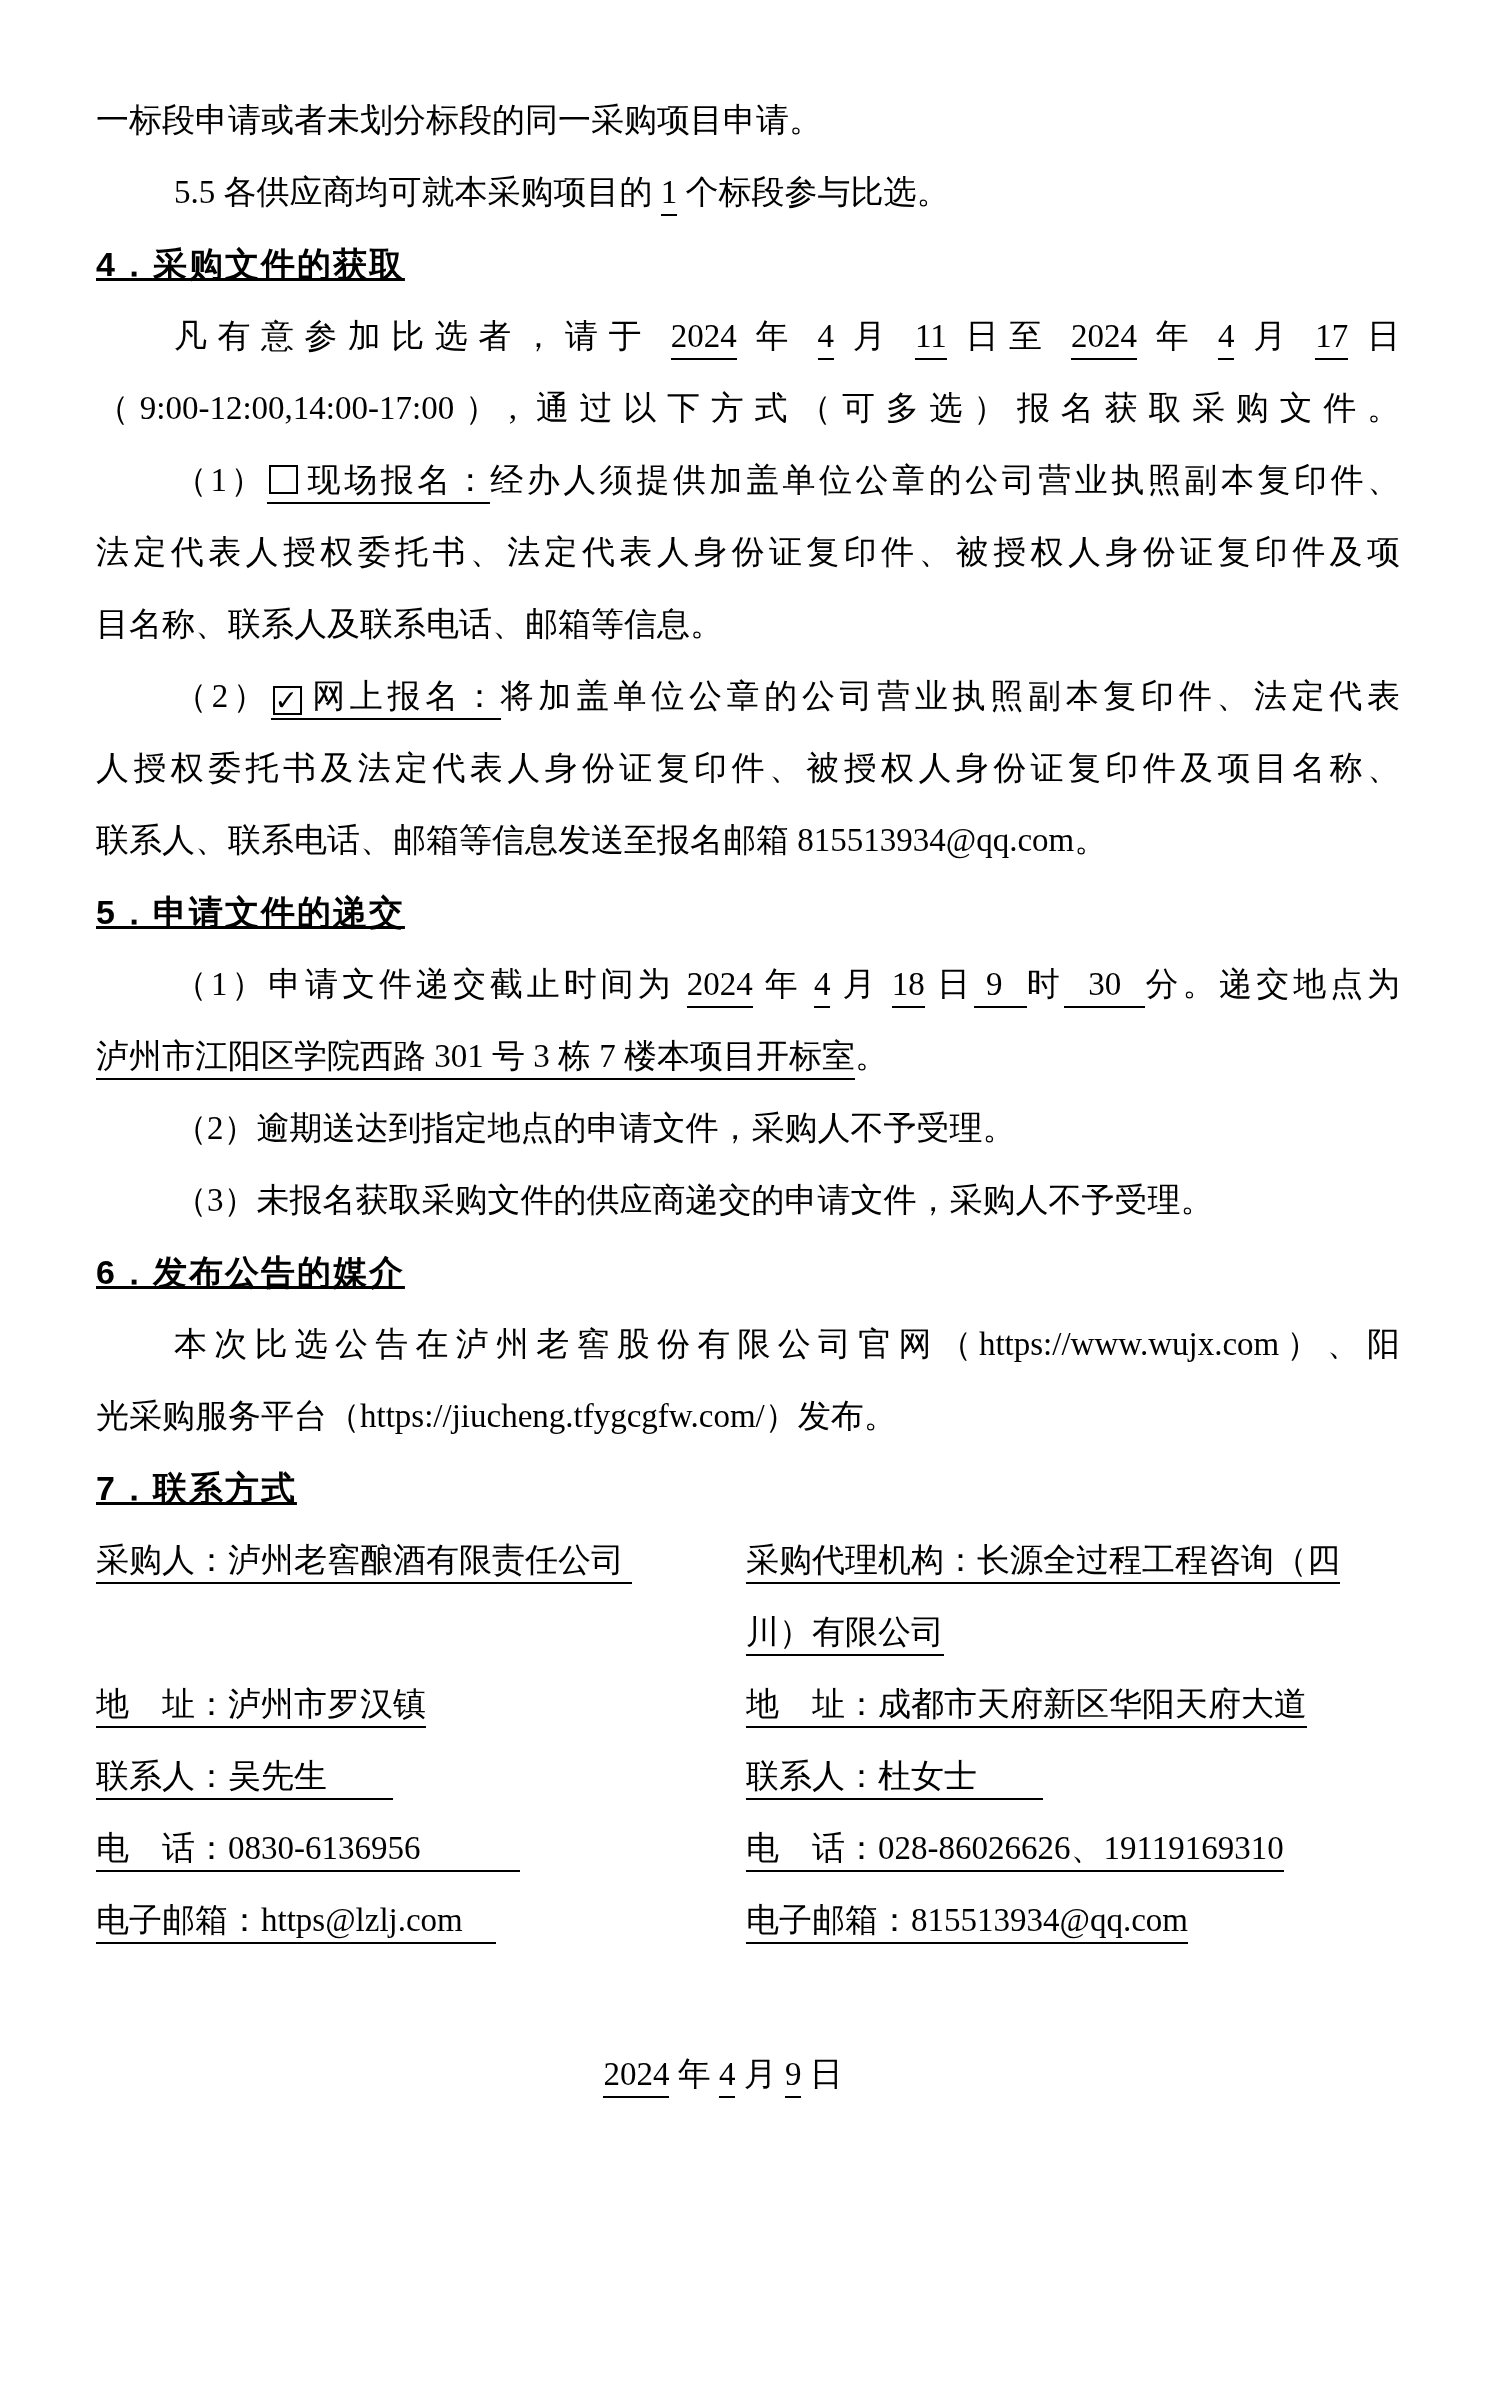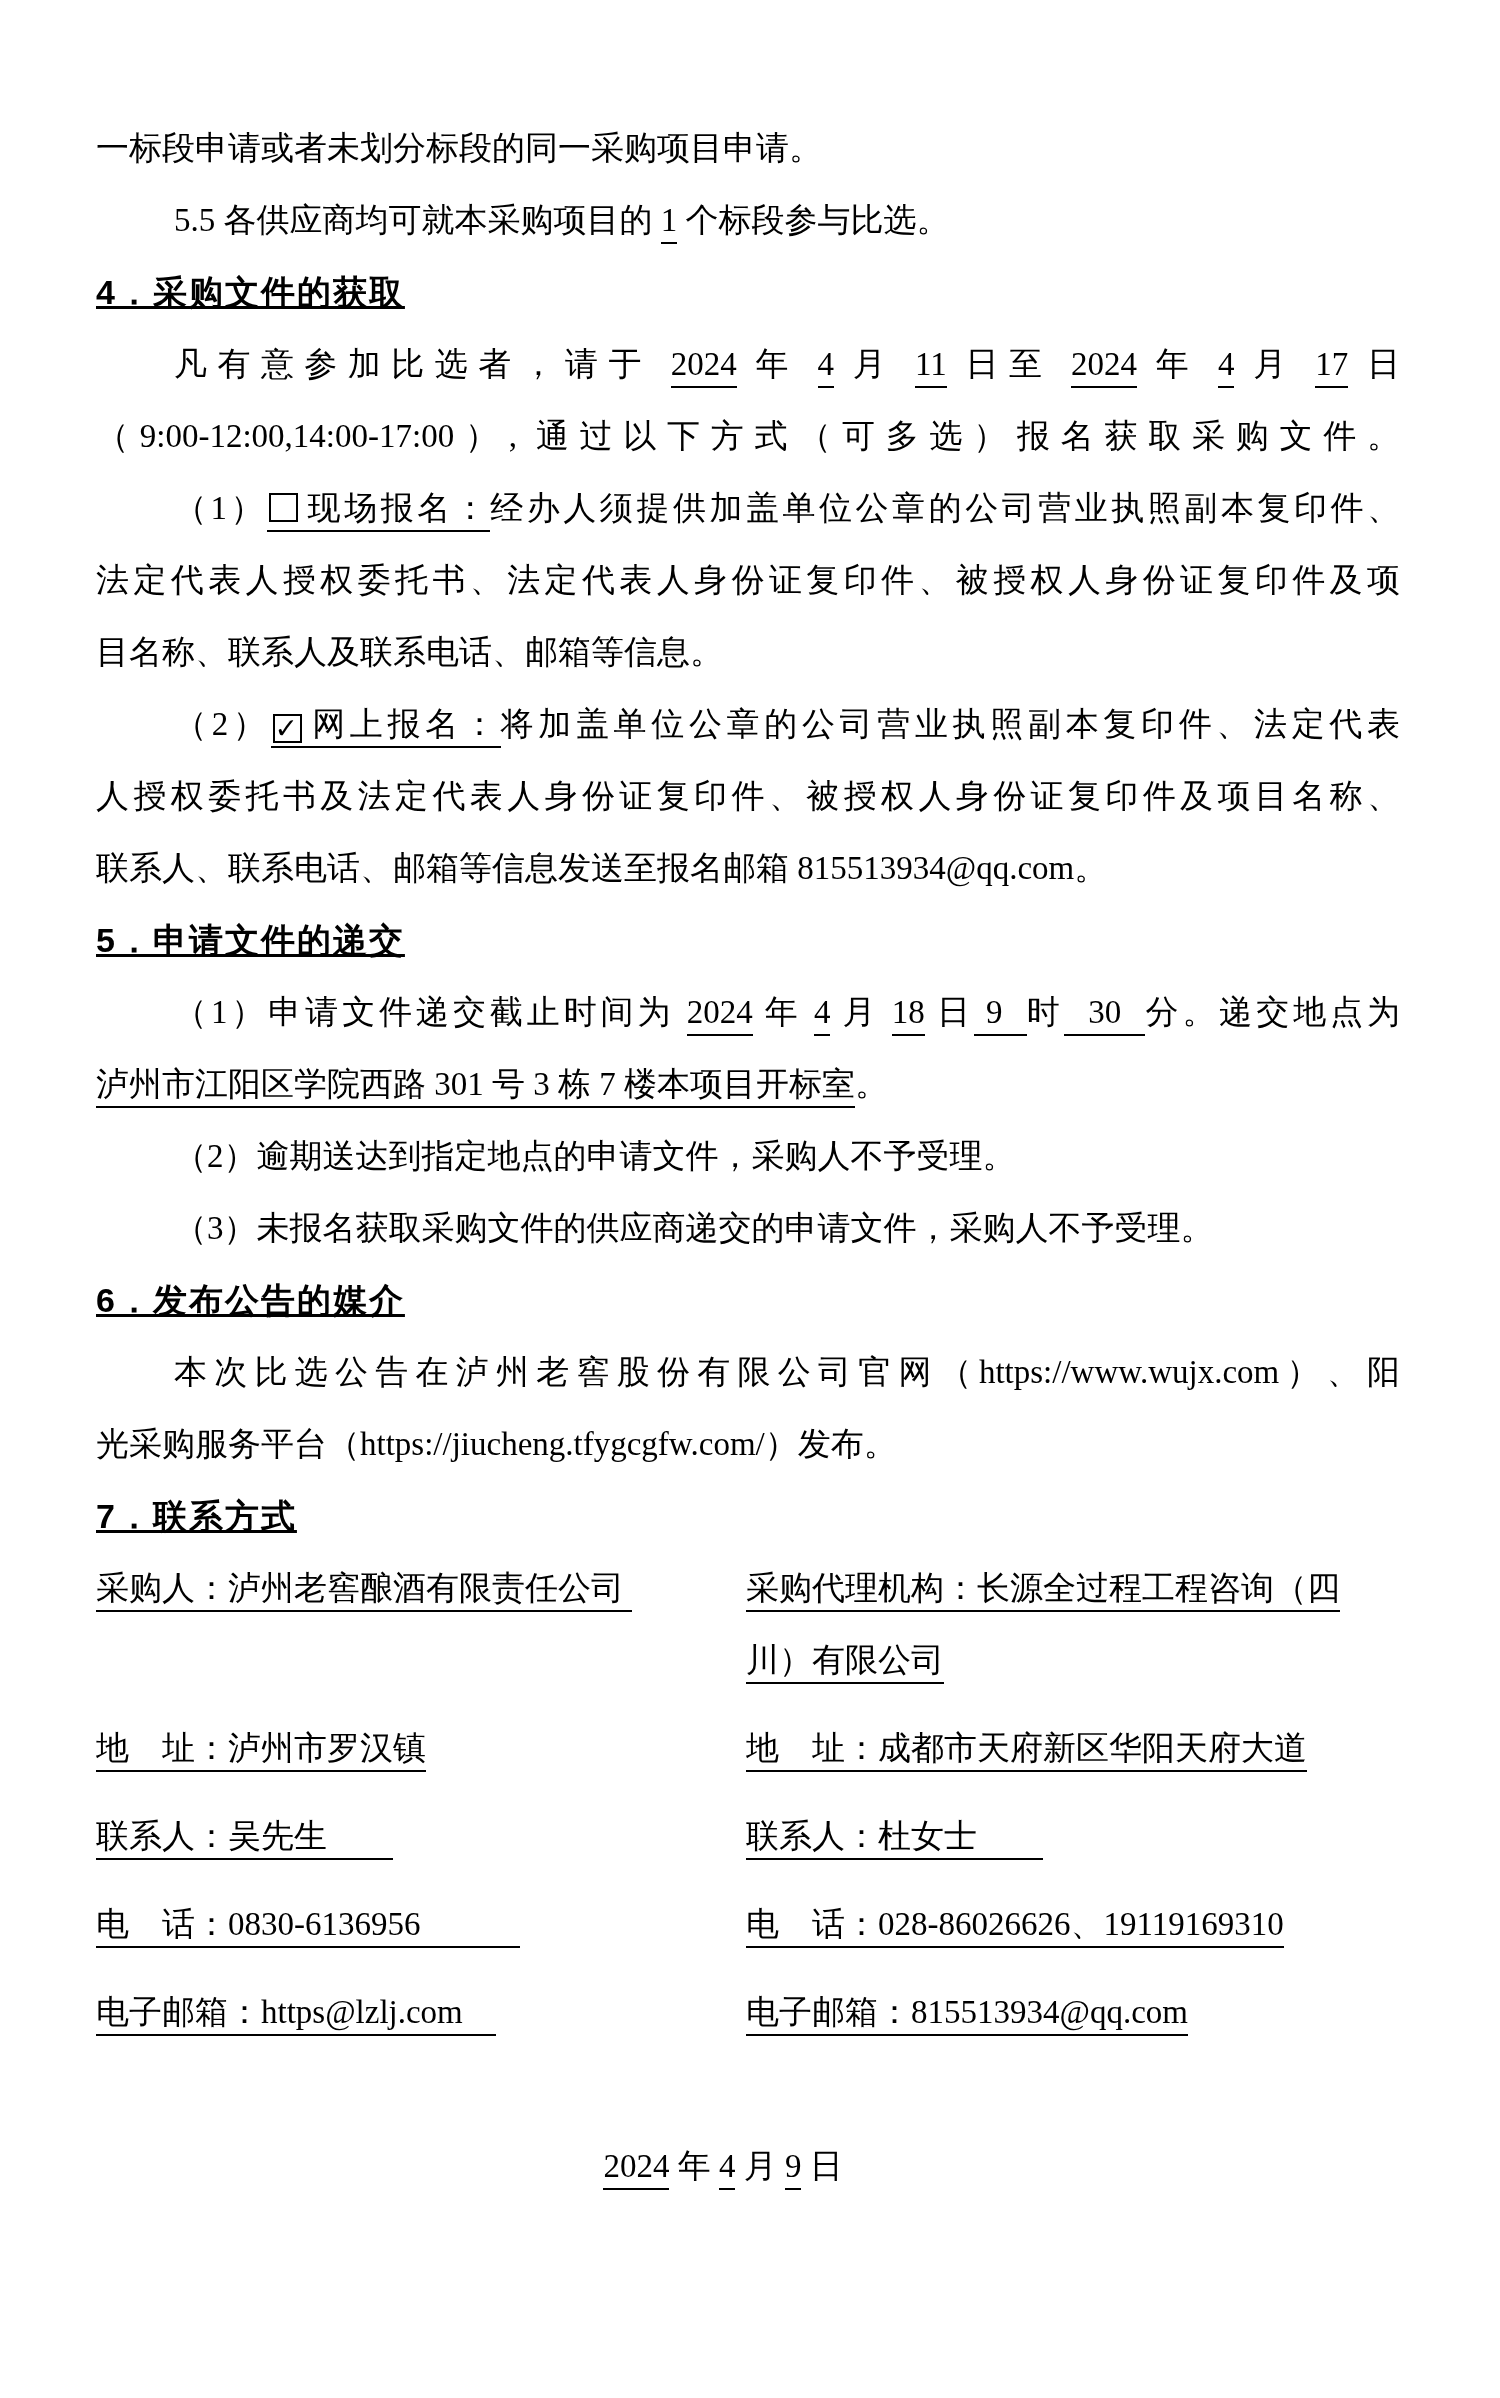--- a/index.html
+++ b/index.html
@@ -2,41 +2,41 @@
 <html><head>
 <meta charset="utf-8">
 <style>
   html,body{margin:0;padding:0;background:#ffffff;}
   .page{
     position:relative;
     width:1500px;height:2398px;
     background:#ffffff;color:#000000;
     font-family:"Liberation Serif","DejaVu Serif",serif;
     font-size:33px;
-    padding:112px 100px 0 96px;
+    padding:84px 100px 0 96px;
     box-sizing:border-box;
     overflow:hidden;
   }
   .body-line{height:72px;line-height:72px;}
   .heading-line{
     height:72px;line-height:72px;
     font-family:"Liberation Sans","DejaVu Sans",sans-serif;
     font-weight:700;font-size:34px;letter-spacing:2px;text-decoration:underline;
   }
   .justify{text-align:justify;text-align-last:justify;}
   .indent{padding-left:78px;}
   .u{border-bottom:2px solid #000;padding-bottom:4px;}
   .checkbox{
     display:inline-block;width:25px;height:25px;
     border:2px solid #000;line-height:25px;text-align:center;
     font-size:28px;font-weight:700;vertical-align:-3px;
     font-family:"DejaVu Sans",sans-serif;
     margin:0 6px 0 2px;
   }
-  .contact{display:grid;grid-template-columns:650px 1fr;row-gap:16px;}
+  .contact{display:grid;grid-template-columns:650px 1fr;}
   .ccell{}
   .cline{height:72px;line-height:72px;white-space:nowrap;}
   .date-line{margin-top:82px;height:72px;line-height:72px;text-align:center;padding-right:50px;}
 </style>
 </head>
 <body>
 
 <div class="page">
   <div id="doc-lines">
       <div class="body-line"><span>一标段申请或者未划分标段的同一采购项目申请。</span></div>

